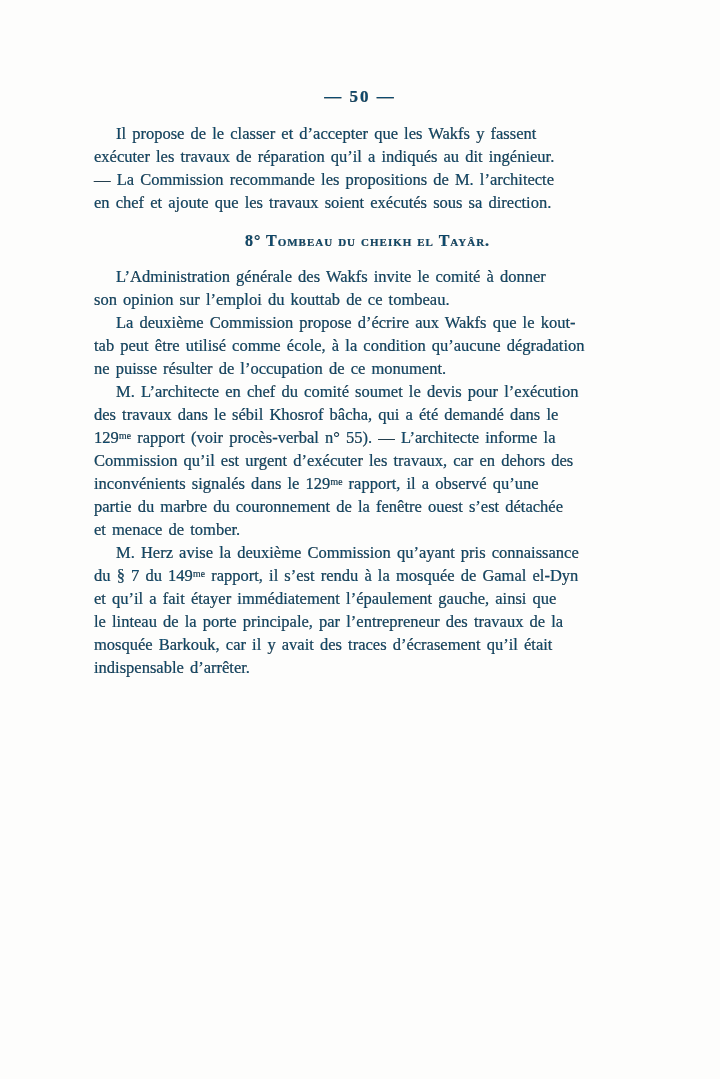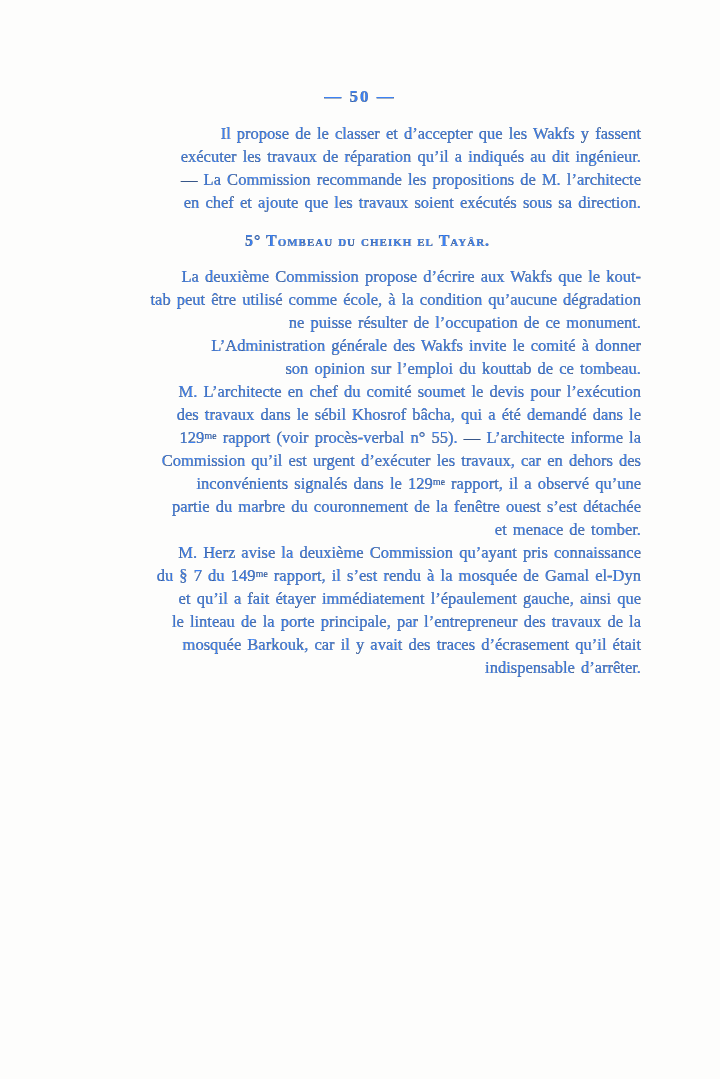--- a/index.html
+++ b/index.html
@@ -7,21 +7,21 @@
     padding: 0;
     background: #ffffff;
   }
   .page {
     position: relative;
     width: 720px;
     height: 1079px;
     background: #fdfdfc;
     overflow: hidden;
     font-family: "Liberation Serif", "DejaVu Serif", "DejaVu Sans", serif;
-    color: #3b82f6;
+    color: #0c4a6e;
     -webkit-text-stroke: 0.2px #181818;
   }
   .page-number {
     position: absolute;
     top: 87px;
     left: 0;
     width: 720px;
     text-align: center;
     font-size: 17px;
     font-weight: 700;
@@ -33,21 +33,21 @@
     left: 94px;
     width: 547px;
   }
   .para {
     margin: 0;
     font-size: 16.5px;
     line-height: 23px;
     white-space: pre-line;
     text-indent: 22px;
     word-spacing: 2px;
-    text-align: right;
+    text-align: left;
   }
   .heading {
     margin: 15px 0 13px 0;
     font-size: 16px;
     line-height: 23px;
     font-weight: 700;
     font-variant: small-caps;
     text-align: center;
     letter-spacing: 1px;
     white-space: nowrap;
@@ -60,28 +60,28 @@
 
   <div class="page-number">— 50 —</div>
 
   <div class="content">
 
     <p class="para">Il propose de le classer et d’accepter que les Wakfs y fassent
 exécuter les travaux de réparation qu’il a indiqués au dit ingénieur.
 — La Commission recommande les propositions de M. l’architecte
 en chef et ajoute que les travaux soient exécutés sous sa direction.</p>
 
-    <h3 class="heading">5° Tombeau du cheikh el Tayâr.</h3>
+    <h3 class="heading">8° Tombeau du cheikh el Tayâr.</h3>
+
+    <p class="para">L’Administration générale des Wakfs invite le comité à donner
+son opinion sur l’emploi du kouttab de ce tombeau.</p>
 
     <p class="para">La deuxième Commission propose d’écrire aux Wakfs que le kout-
 tab peut être utilisé comme école, à la condition qu’aucune dégradation
 ne puisse résulter de l’occupation de ce monument.</p>
-
-    <p class="para">L’Administration générale des Wakfs invite le comité à donner
-son opinion sur l’emploi du kouttab de ce tombeau.</p>
 
 
     <p class="para">M. L’architecte en chef du comité soumet le devis pour l’exécution
 des travaux dans le sébil Khosrof bâcha, qui a été demandé dans le
 129ᵐᵉ rapport (voir procès-verbal n° 55). — L’architecte informe la
 Commission qu’il est urgent d’exécuter les travaux, car en dehors des
 inconvénients signalés dans le 129ᵐᵉ rapport, il a observé qu’une
 partie du marbre du couronnement de la fenêtre ouest s’est détachée
 et menace de tomber.</p>
 

